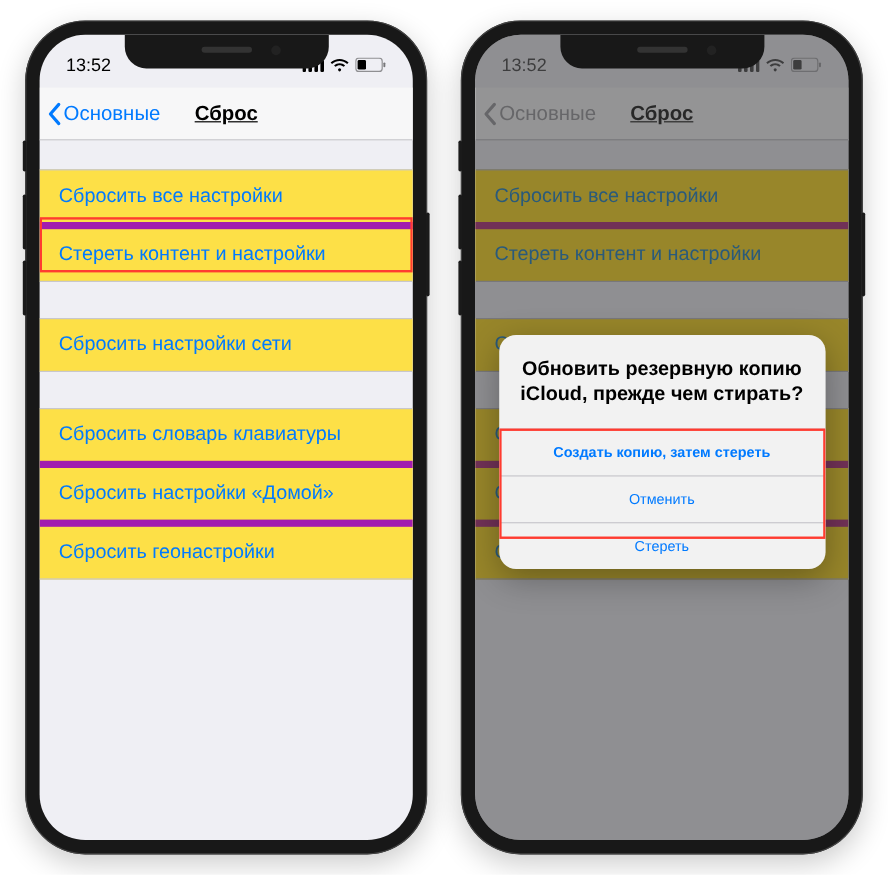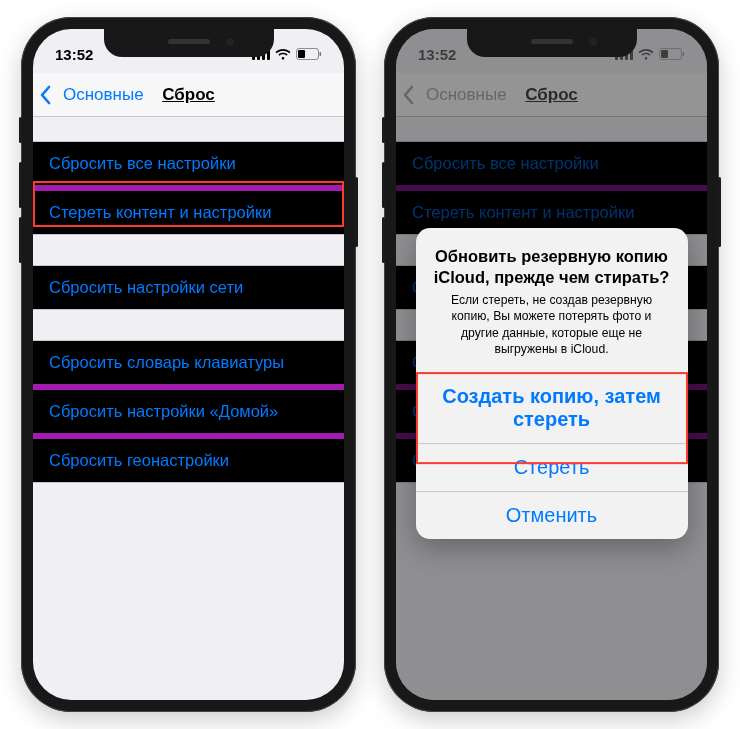--- a/index.html
+++ b/index.html
@@ -10,46 +10,46 @@
     .screen { width: 100%; height: 100%; background: #efeff4; border-radius: 38px; overflow: hidden; position: relative; }
     .notch { position: absolute; top: 0; left: 50%; transform: translateX(-50%); width: 170px; height: 28px; background: #181818; border-bottom-left-radius: 18px; border-bottom-right-radius: 18px; z-index: 50; }
     .speaker { width: 42px; height: 5px; background: #333; border-radius: 3px; position: absolute; top: 10px; left: 50%; transform: translateX(-50%); }
     .camera { width: 8px; height: 8px; background: #222; border-radius: 50%; position: absolute; top: 8.5px; right: 40px; }
     .btn-side { position: absolute; background: #1a1a1a; border-radius: 2px; }
     .btn-l1 { left: -2px; top: 100px; width: 3px; height: 26px; }
     .btn-l2 { left: -2px; top: 145px; width: 3px; height: 46px; }
     .btn-l3 { left: -2px; top: 200px; width: 3px; height: 46px; }
     .btn-r  { right: -2px; top: 160px; width: 3px; height: 70px; }
 
-    .statusbar { height: 44px; display: flex; align-items: center; justify-content: space-between; padding: 6px 22px 0; font-size: 15px; font-weight: 700; color: #000; }
+    .statusbar { height: 44px; display: flex; align-items: center; justify-content: space-between; padding: 6px 22px 0; font-size: 15px; font-weight: 400; color: #000; }
     .sb-right { display: flex; align-items: center; gap: 5px; }
     .signal, .wifi, .batt { display: inline-flex; align-items: center; }
     .signal svg, .wifi svg, .batt svg { display: block; }
 
     .navbar { height: 44px; display: flex; align-items: center; padding: 0 6px; border-bottom: 1px solid #c8c7cc; background: #f7f7f8; position: relative; }
-    .back { display: flex; color: #007aff; font-size: 17px; gap: 12px; }
+    .back { display: flex; color: #007aff; font-size: 17px; gap: 2px; }
     .nav-title { position: absolute; left: 50%; transform: translateX(-50%); font-size: 17px; font-weight: 600; color: #000; text-decoration: underline; }
 
     .content { padding-top: 24px; }
-    .group { margin-bottom: 30px; border-top: 1px solid #c8c7cc; border-bottom: 1px solid #c8c7cc; background: #000000; }
+    .group { margin-bottom: 30px; border-top: 1px solid #c8c7cc; border-bottom: 1px solid #c8c7cc; background: #fde047; }
     .row { padding: 12px 16px; color: #007aff; font-size: 16.5px; }
     .row + .row { border-top: 6px solid #a21caf; }
     .highlight-box { position: absolute; border: 2.5px solid #ff3b30; pointer-events: none; }
 
     .dim { position: absolute; inset: 0; background: rgba(0,0,0,.4); }
     .phone.dimmed .statusbar, .phone.dimmed .navbar .back, .phone.dimmed .navbar .nav-title, .phone.dimmed .content .row { opacity: .72; }
     .phone.dimmed .navbar .back { color: #8e8e93; }
     .phone.dimmed .statusbar { color: #333; }
 
     .alert { position: absolute; left: 50%; top: 50%; transform: translate(-50%, -44%); width: 272px; background: #f2f2f2; border-radius: 14px; overflow: hidden; box-shadow: 0 8px 28px rgba(0,0,0,.3); }
-    .alert-body { padding: 18px 16px 14px; text-align: center; }
+    .alert-body { padding: 18px 0 14px; text-align: center; }
     .alert-title { font-size: 16.5px; font-weight: 600; color: #000; line-height: 1.28; margin-bottom: 4px; }
     .alert-msg { font-size: 12.2px; color: #000; line-height: 1.35; }
     .alert-actions { border-top: 1px solid #c8c7cc; }
-    .alert-btn { padding: 12px; text-align: center; color: #007aff; font-size: 20px; }
+    .alert-btn { padding: 12px; text-align: center; color: #007aff; font-size: 12px; }
     .alert-btn + .alert-btn { border-top: 1px solid #c8c7cc; }
     .alert-btn.primary { font-weight: 600; }
     .alert-highlight { position: absolute; border: 2.5px solid #ff3b30; pointer-events: none; left: 0; right: 0; }
   </style>
 </head>
 <body>
 
 <div class="watermark">ЯБЛЫК</div>
 
 <div class="phone">
@@ -178,24 +178,23 @@
         <div class="row">Сбросить настройки «Домой»</div>
         <div class="row">Сбросить геонастройки</div>
       </div>
     </div>
 
     <div class="dim"></div>
 
     <div class="alert">
       <div class="alert-body">
         <div class="alert-title">Обновить резервную копию iCloud, прежде чем стирать?</div>
-        <div class="alert-msg">Если стереть, не создав резервную копию, Вы можете потерять фото и другие данные, которые еще не выгружены в iCloud.</div>
       </div>
       <div class="alert-actions" style="position:relative;">
         <div class="alert-btn primary">Создать копию, затем стереть</div>
+        <div class="alert-btn">Отменить</div>
         <div class="alert-btn">Стереть</div>
-        <div class="alert-btn">Отменить</div>
         <div class="alert-highlight" style="top:-1px; height:92px;"></div>
       </div>
     </div>
 
   </div>
 </div>
 
 </body></html>

